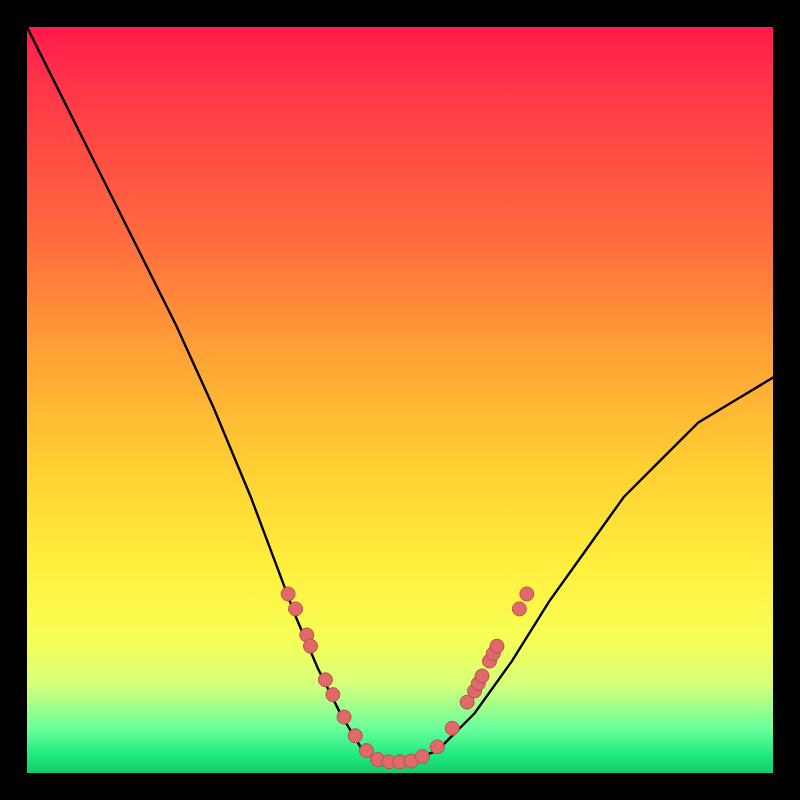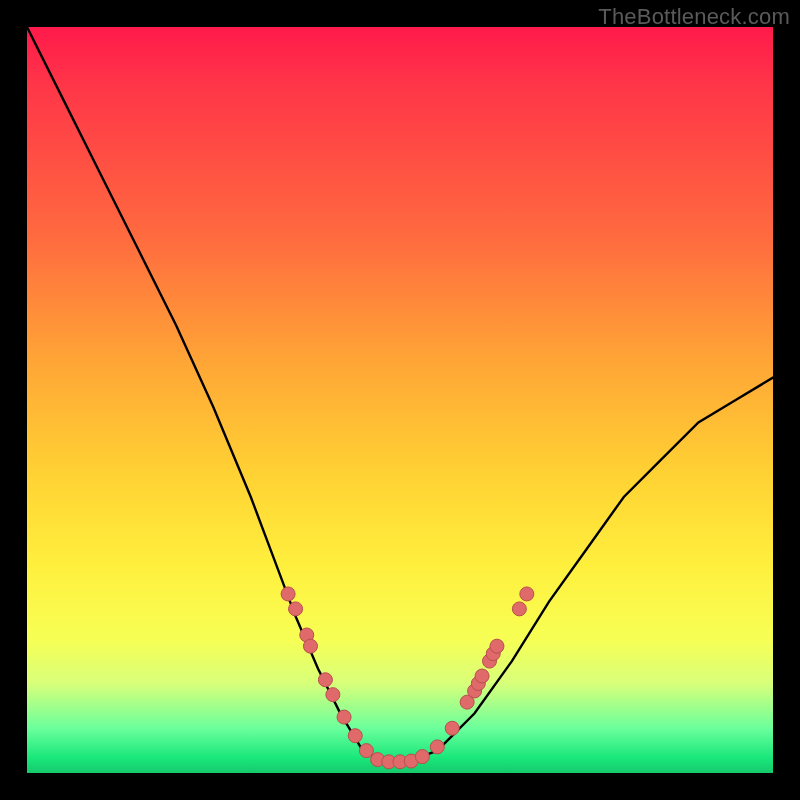--- a/index.html
+++ b/index.html
@@ -89,14 +89,13 @@
           <circle cx="451.33" cy="656.48" r="7" fill="#e06a6a" stroke="#b84e4e" stroke-width="1"></circle>
           <circle cx="455.06" cy="649.02" r="7" fill="#e06a6a" stroke="#b84e4e" stroke-width="1"></circle>
           <circle cx="462.52" cy="634.10" r="7" fill="#e06a6a" stroke="#b84e4e" stroke-width="1"></circle>
           <circle cx="466.25" cy="626.64" r="7" fill="#e06a6a" stroke="#b84e4e" stroke-width="1"></circle>
           <circle cx="469.98" cy="619.18" r="7" fill="#e06a6a" stroke="#b84e4e" stroke-width="1"></circle>
           <circle cx="492.36" cy="581.88" r="7" fill="#e06a6a" stroke="#b84e4e" stroke-width="1"></circle>
           <circle cx="499.82" cy="566.96" r="7" fill="#e06a6a" stroke="#b84e4e" stroke-width="1"></circle>
         </g>
     </svg>
   </div>
-  <div class="watermark">TheBottleneck.com</div>
 </div>
 
 </body></html>

